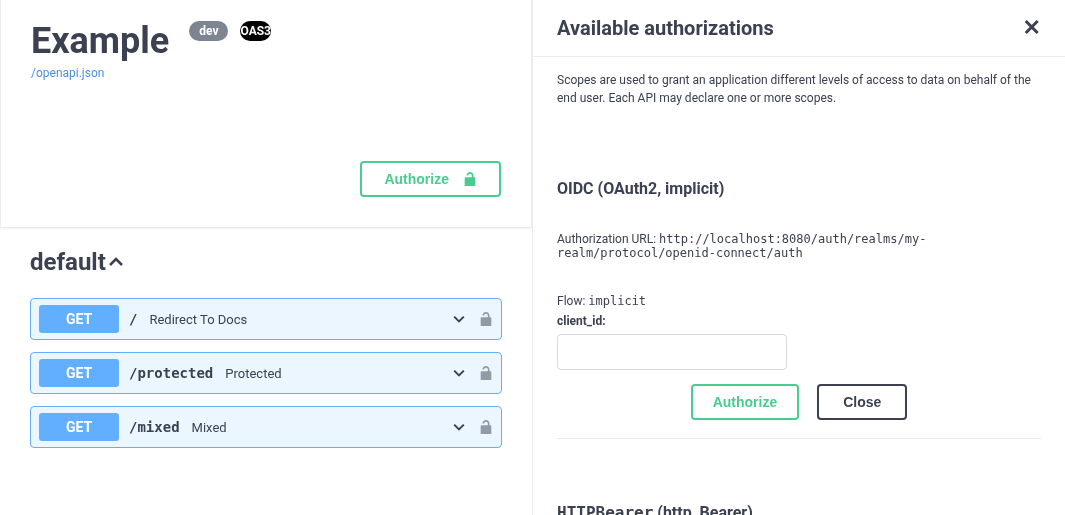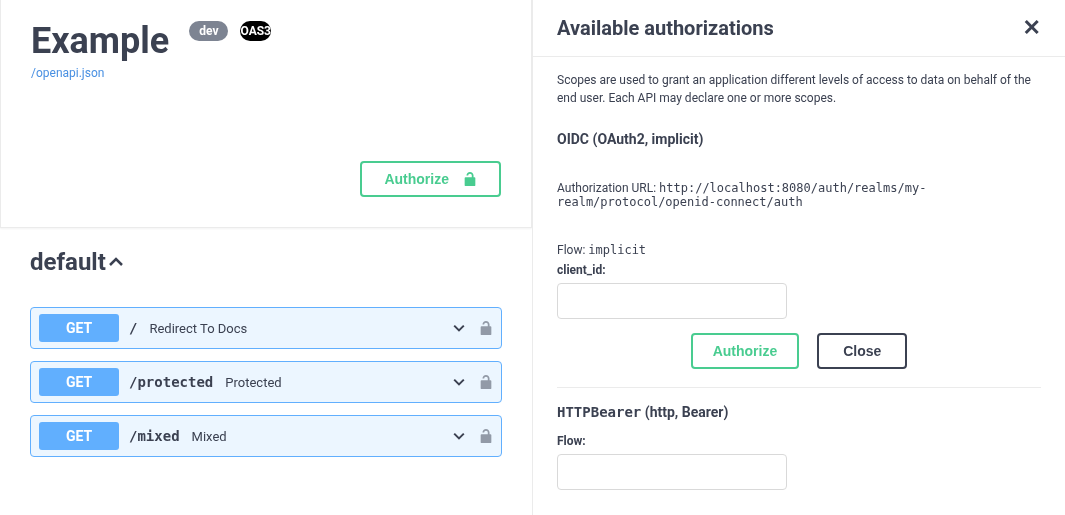--- a/index.html
+++ b/index.html
@@ -11,38 +11,38 @@
 .badge-dev { background: #7d8492; color: #ffffff; font-size: 12px; font-weight: 700; padding: 3px 10px; border-radius: 14px; margin-left: 8px; position: relative; top: -10px; }
 .badge-oas { background: #000000; color: #fff; font-size: 12px; font-weight: 700; padding: 3px 0; border-radius: 14px; position: relative; top: -10px; }
 .spec-link { color: #4990e2; font-size: 12px; text-decoration: none; margin-top: 2px; display: inline-block; }
 .authorize-wrap { display: flex; justify-content: flex-end; margin-top: 80px; }
 .authorize-btn { border: 2px solid #49cc90; background: #fff; color: #49cc90; font-size: 14px; font-weight: 700; padding: 8px 22px; border-radius: 4px; display: flex; align-items: center; gap: 14px; cursor: pointer; }
 .lock-open-green { width: 14px; height: 16px; display: inline-block; }
 .ops-section { padding: 20px 30px 0; }
 .tag-header { display: flex; align-items: center; padding-bottom: 6px; cursor: pointer; }
 .tag-name { font-size: 24px; font-weight: 700; color: #3b4151; }
 .chevron { width: 20px; height: 20px; }
-.ops-list { margin-top: 25px; }
+.ops-list { margin-top: 16px; }
 .op-block { background: #ecf6ff; border: 1px solid #61affe; border-radius: 4px; margin-bottom: 12px; display: flex; align-items: center; padding: 6px 8px; cursor: pointer; }
 .method-badge { background: #61affe; color: #fff; font-size: 14px; font-weight: 700; min-width: 80px; text-align: center; padding: 6px 0; border-radius: 3px; margin-right: 10px; }
 .op-path { font-family: "SFMono-Regular", Consolas, monospace; font-size: 14px; color: #3b4151; font-weight: 600; }
 .op-summary { font-size: 13px; color: #3b4151; margin-left: 12px; }
 .op-right { margin-left: auto; display: flex; align-items: center; gap: 12px; }
 .small-chevron { width: 16px; height: 16px; }
 .lock-small { width: 14px; height: 16px; opacity: 0.5; }
 
 .dialog { position: absolute; right: 0; top: 0; width: 533px; height: 515px; background: #fff; border-left: 1px solid #ebebeb; overflow-y: auto; }
 .dialog-head { display: flex; justify-content: space-between; align-items: center; padding: 16px 24px; border-bottom: 1px solid #ebebeb; }
 .dialog-title { font-size: 20px; font-weight: 700; color: #3b4151; }
 .close-x { font-size: 22px; font-weight: 700; cursor: pointer; line-height: 1; }
 .dialog-body { padding: 14px 24px; }
 .scope-text { font-size: 12px; color: #3b4151; line-height: 1.5; margin-bottom: 8px; }
 .auth-block { padding-top: 16px; border-bottom: 1px solid #ebebeb; padding-bottom: 18px; }
 .auth-block:last-child { border-bottom: none; }
-.auth-heading { font-size: 14px; font-weight: 700; color: #3b4151; margin-bottom: 14px; }
+.auth-heading { font-size: 16px; font-weight: 700; color: #3b4151; margin-bottom: 14px; margin-top: 48px; }
 .auth-heading .mono-name { font-family: "SFMono-Regular", Consolas, monospace; }
 .auth-meta { font-size: 12px; color: #3b4151; margin-bottom: 6px; margin-top: 34px; }
 .auth-meta .mono { font-family: "SFMono-Regular", Consolas, monospace; }
 .field-label { font-size: 12px; font-weight: 700; color: #3b4151; margin-bottom: 6px; }
 .text-input { border: 1px solid #d9d9d9; border-radius: 4px; padding: 9px 10px; font-size: 14px; width: 230px; margin-bottom: 14px; display: block; }
 .dialog-actions { display: flex; gap: 18px; justify-content: center; }
 .dlg-authorize { border: 2px solid #49cc90; background: #fff; color: #49cc90; font-size: 14px; font-weight: 700; padding: 8px 20px; border-radius: 4px; cursor: pointer; }
 .dlg-close { border: 2px solid #3b4151; background: #fff; color: #3b4151; font-size: 14px; font-weight: 700; padding: 8px 24px; border-radius: 4px; cursor: pointer; }
 </style>
 </head>

